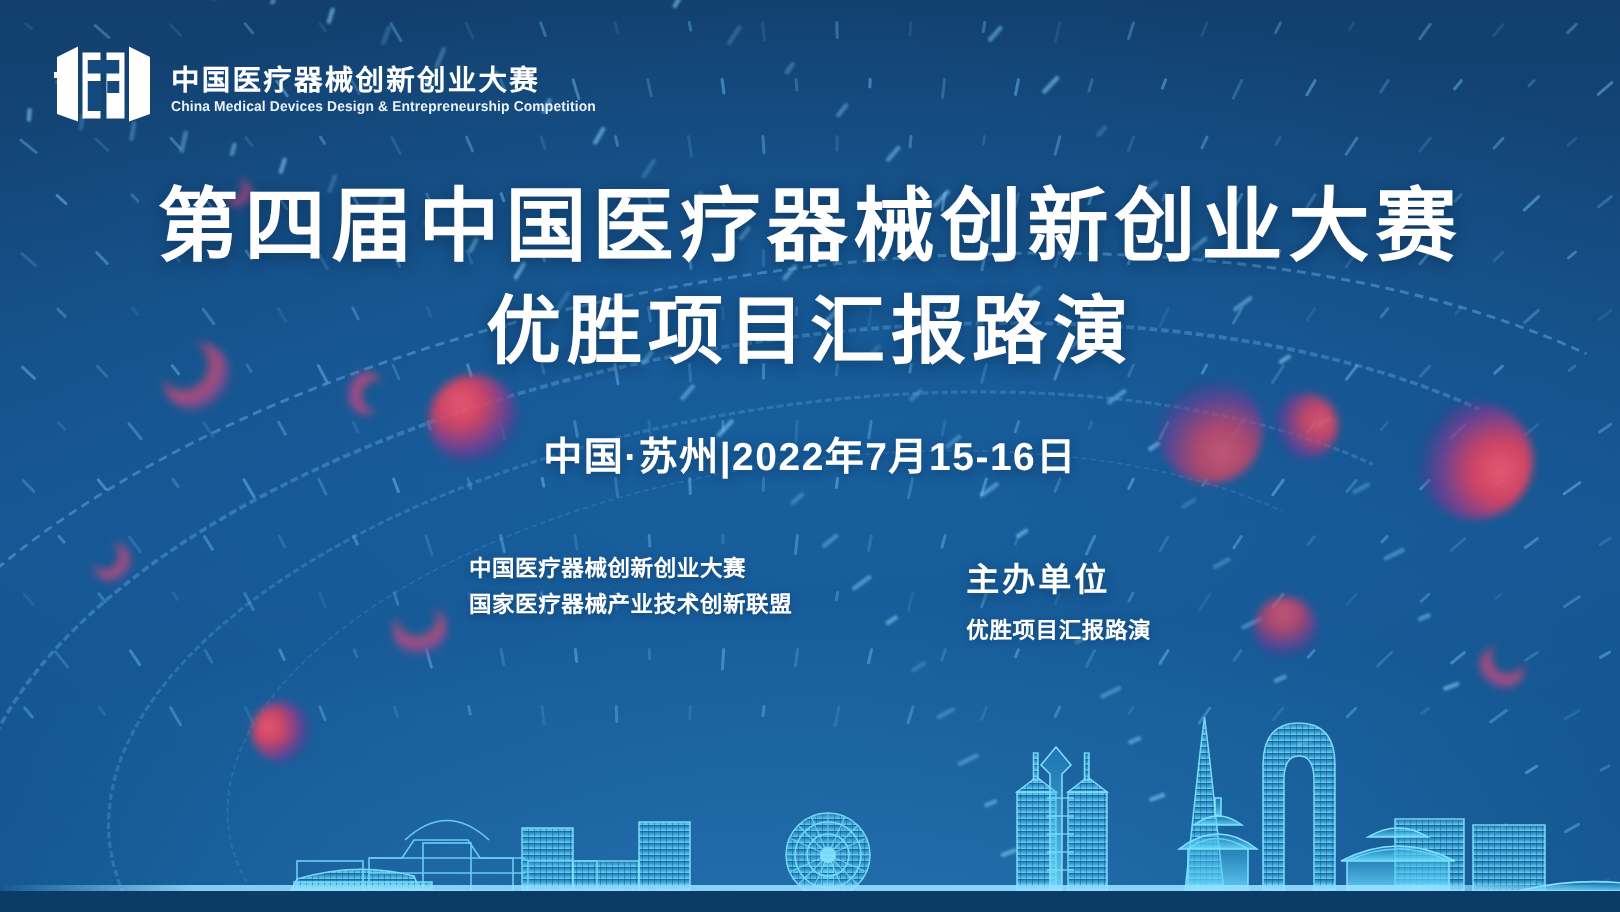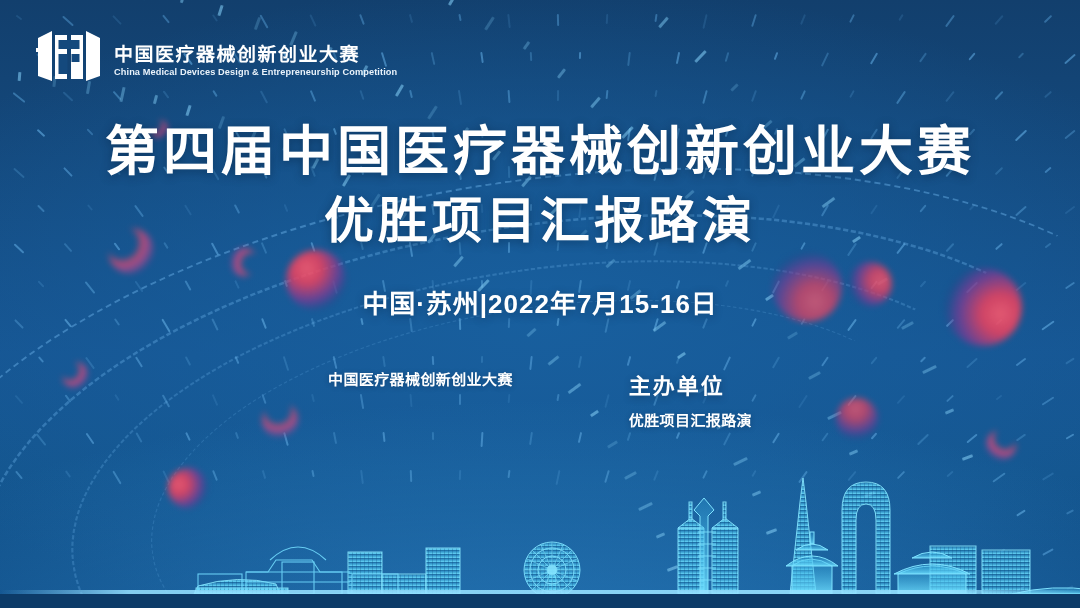--- a/index.html
+++ b/index.html
@@ -520,20 +520,21 @@
 
   <div class="titles">
     <div class="title-1">第四届中国医疗器械创新创业大赛</div>
     <div class="title-2">优胜项目汇报路演</div>
     <div class="meta-line">中国·苏州|2022年7月15-16日</div>
   </div>
 
   <div class="orgs" id="orgs">
       <div class="org-col">
         <div class="org-line">中国医疗器械创新创业大赛</div>
+        <div class="org-line">国家医疗器械产业技术创新联盟</div>
       </div>
       <div class="org-col">
         <div class="org-head">主办单位</div>
         <div class="org-line">优胜项目汇报路演</div>
       </div>
     </div>
 
   <div class="skyline">
     <svg viewBox="0 0 1080 138" width="1080" height="138" preserveAspectRatio="none" aria-hidden="true">
       <defs>

